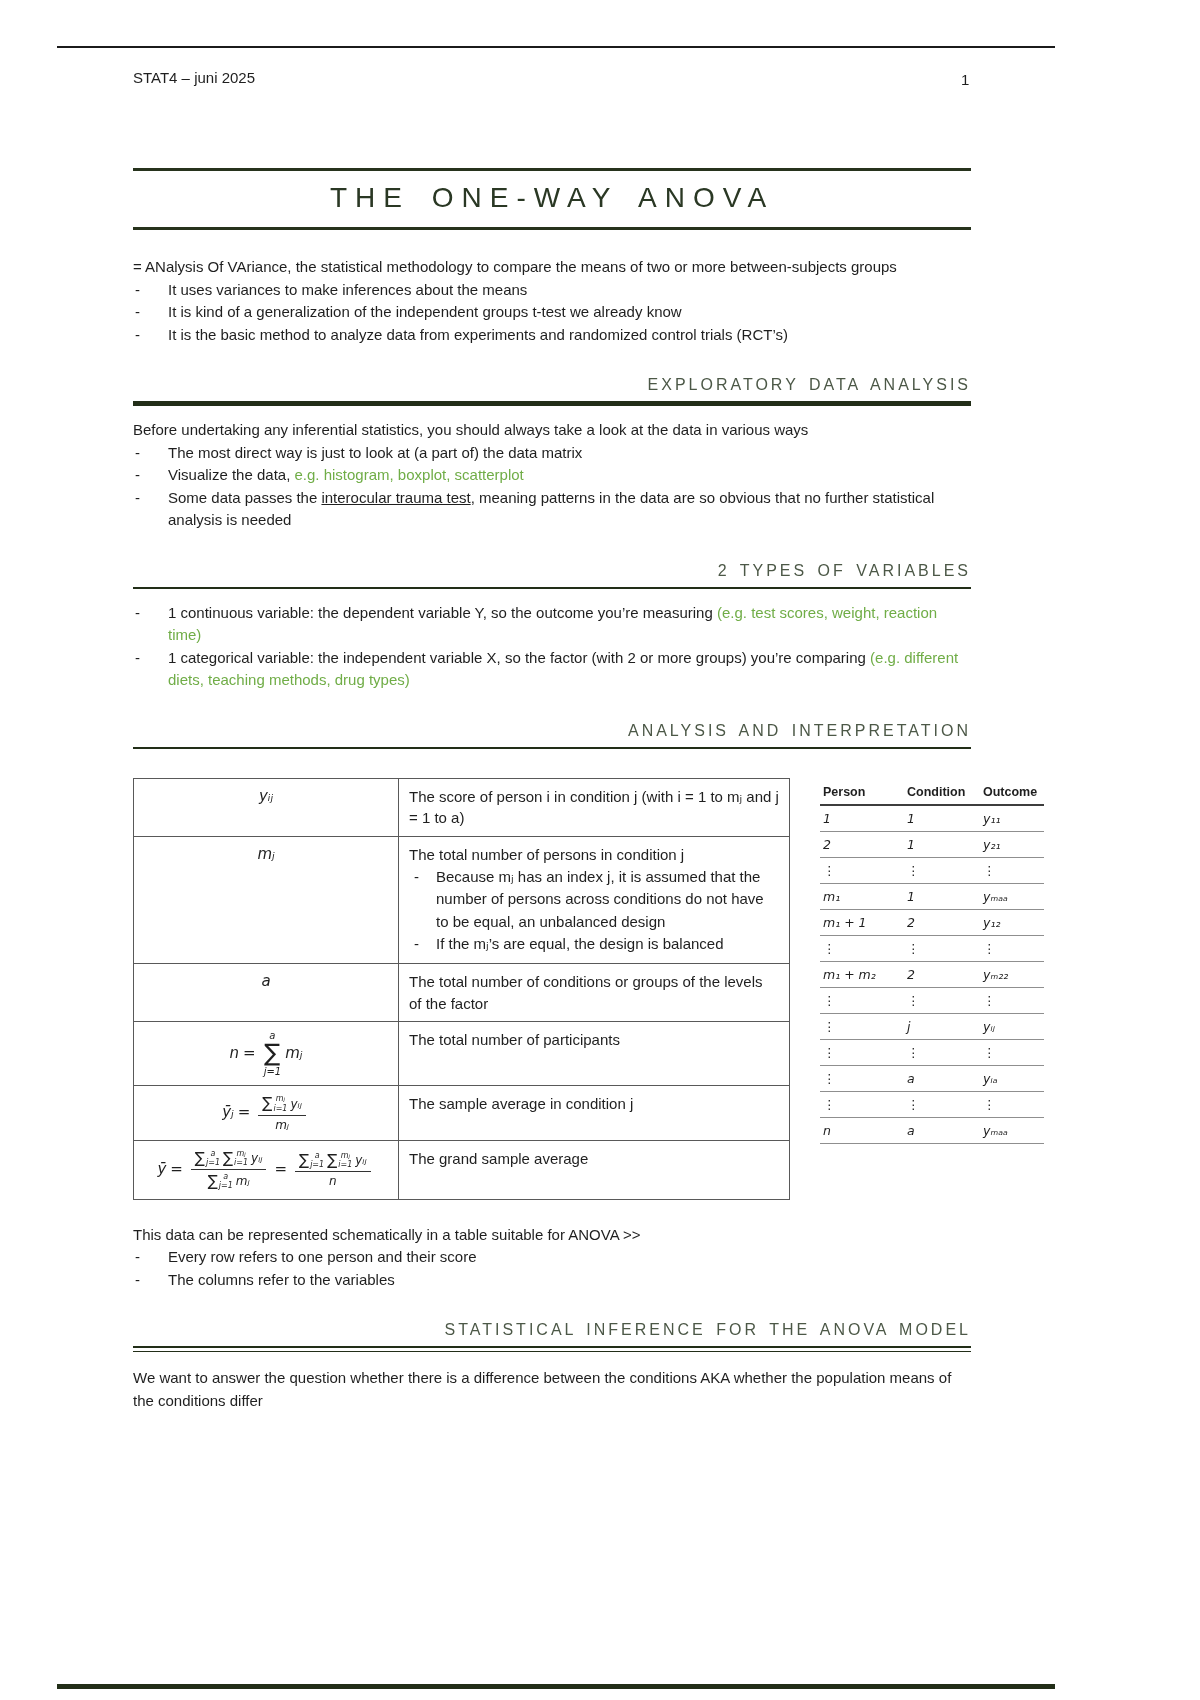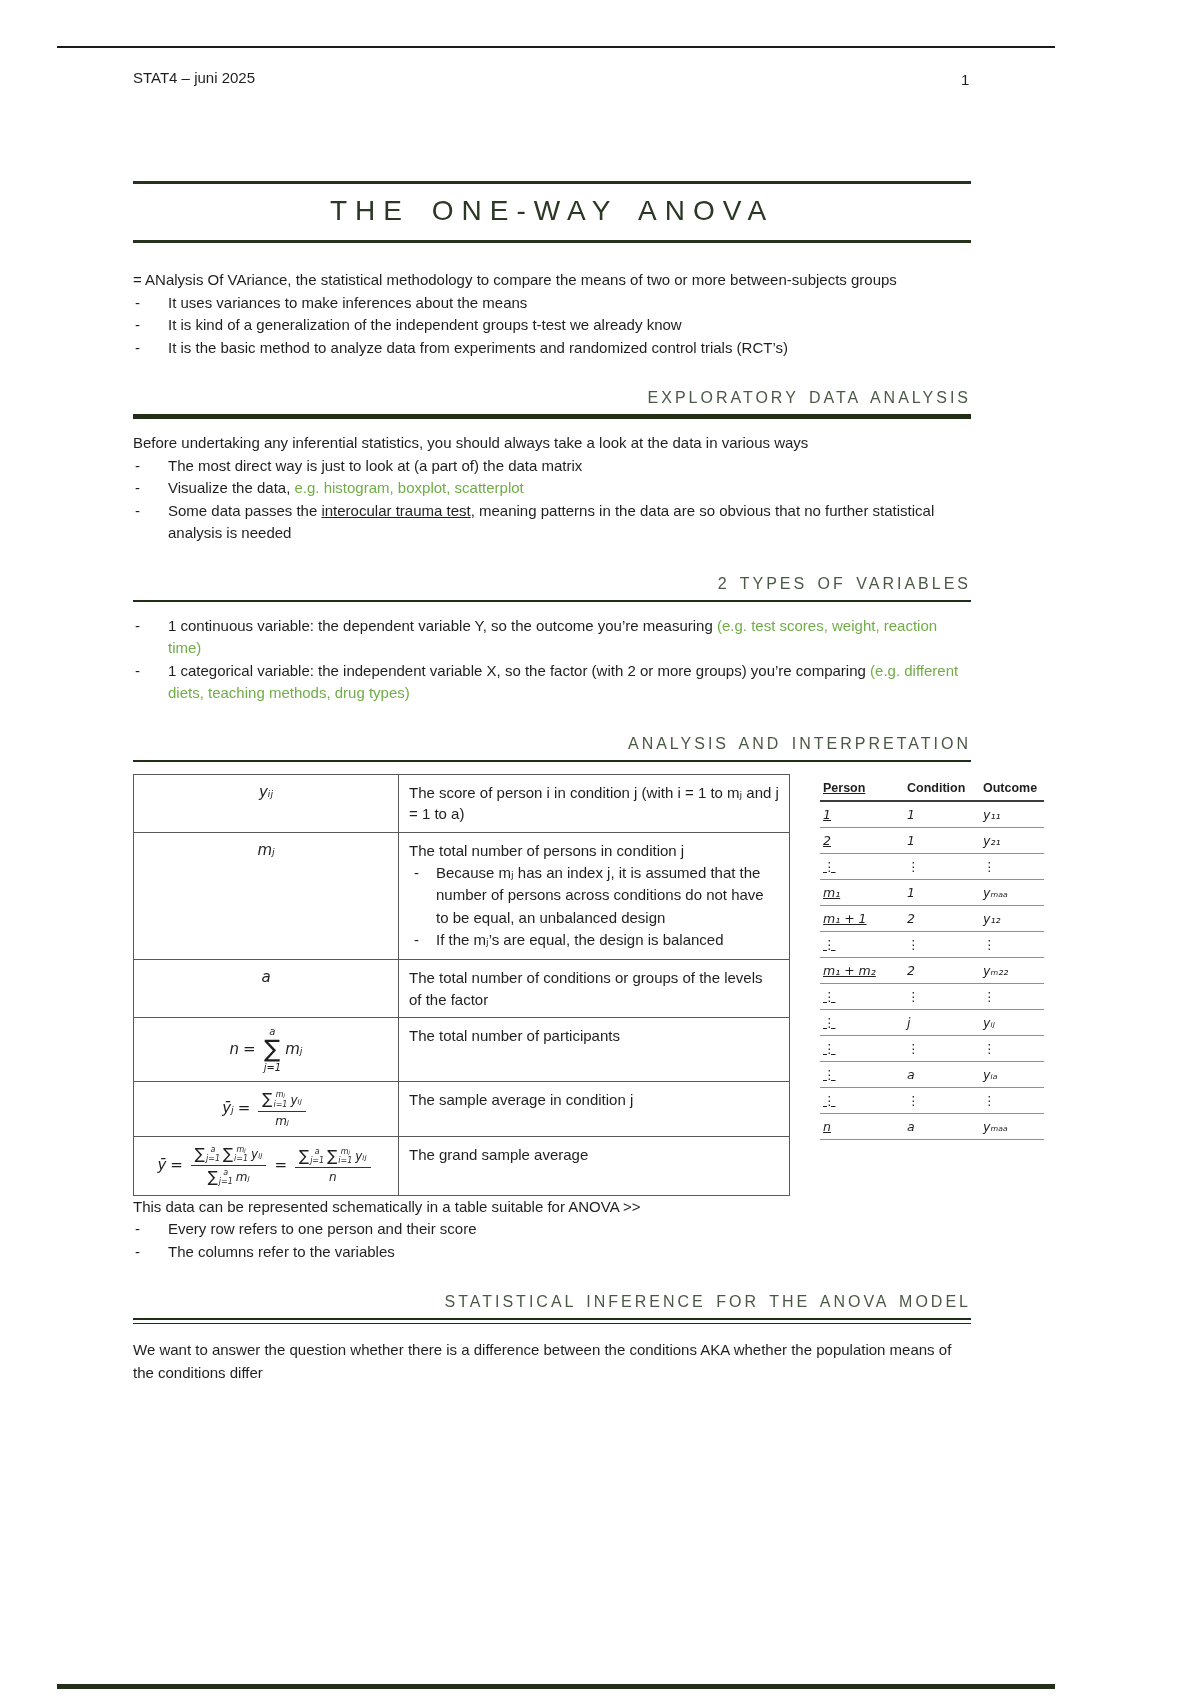--- a/index.html
+++ b/index.html
@@ -11,42 +11,42 @@
     position: relative;
     font-size: 15px;
   }
   .page { position: absolute; inset: 0; width: 1200px; height: 1700px; background: #fff; overflow: hidden; }
 
   .top-rule { position: absolute; left: 57px; top: 46px; width: 998px; height: 2px; background: #1b1b1b; }
   .bottom-rule { position: absolute; left: 57px; top: 1684px; width: 998px; height: 5px; background: #222e18; }
   .header-left { position: absolute; left: 133px; top: 69px; font-size: 15px; color: #1f1f1f; }
   .page-number { position: absolute; left: 961px; top: 71px; font-size: 15px; color: #1f1f1f; }
 
-  .content { position: absolute; left: 133px; top: 181px; width: 838px; }
+  .content { position: absolute; left: 133px; top: 168px; width: 838px; }
 
   .title-block { border-top: 3px solid #27331d; border-bottom: 3px solid #27331d; padding: 11px 0 13px; text-align: center; }
   .doc-title { font-size: 28px; letter-spacing: 8px; word-spacing: 6px; color: #2a3824; }
 
   .para { line-height: 1.5; }
   .mt-lead { margin-top: 26px; }
 
   .bullet { display: flex; line-height: 1.5; }
   .dash { width: 35px; flex: none; padding-left: 2px; }
   .btext { flex: 1; }
   .green { color: #70AD47; }
   .u { text-decoration: underline; }
 
   .sec { margin-top: 30px; text-align: right; font-size: 16px; letter-spacing: 3px; word-spacing: 3px; color: #4c5847; }
   .rule-thick { height: 5px; background: #222e18; margin-top: 7px; }
   .rule-thin { height: 2px; background: #222e18; margin-top: 7px; }
   .rule-double { height: 6px; border-top: 2px solid #222e18; border-bottom: 1px solid #222e18; margin-top: 7px; }
   .after-rule { margin-top: 13px; }
 
   
-  .notation-row { position: relative; margin-top: 12px; }
+  .notation-row { position: relative; margin-top: 29px; }
   .ntable { width: 657px; border: 1px solid #595959; }
   .nrow { display: flex; border-bottom: 1px solid #595959; }
   .nrow:last-child { border-bottom: none; }
   .ncell-sym { width: 265px; flex: none; border-right: 1px solid #595959; padding: 8px 8px; text-align: center; }
   .ncell-desc { flex: 1; padding: 7px 10px; line-height: 1.45; }
   .sub .dash { width: 27px; padding-left: 5px; }
 
   .math { font-family: "DejaVu Sans", sans-serif; font-style: italic; }
   .sym { font-size: 15px; }
   .eq { margin: 0 4px; font-style: normal; }
@@ -61,21 +61,21 @@
   .tsum { display: inline-flex; align-items: center; margin-right: 3px; }
   .tsum .sg { font-size: 15px; font-style: normal; font-family: "DejaVu Sans", sans-serif; line-height: 1; }
   .tlims { display: inline-flex; flex-direction: column; margin-left: 1px; }
   .tlims span { font-size: 8px; line-height: 1.15; font-family: "DejaVu Sans", sans-serif; font-style: italic; }
 
   
   .stable { position: absolute; left: 687px; top: 2px; width: 224px; font-size: 12.5px; }
   .srow { display: flex; border-bottom: 1px solid #8f8f8f; }
   .srow.head { border-bottom: 2px solid #3d3d3d; font-weight: bold; }
   .scell { padding: 5px 2px 5px 3px; }
-  .sc1 { width: 84px; text-decoration: underline; }
+  .sc1 { width: 84px; }
   .sc2 { width: 76px; }
   .sc3 { width: 64px; }
   .mathy { font-family: "DejaVu Sans", sans-serif; font-style: italic; }
   .srow.head .scell { font-family: "Liberation Sans", sans-serif; font-style: normal; }
 </style>
 </head>
 <body>
 
 <div class="page">
 
@@ -327,21 +327,21 @@
           </div>
         <div class="srow">
             <span class="scell sc1 mathy">n</span>
             <span class="scell sc2 mathy">a</span>
             <span class="scell sc3 mathy">yₘₐₐ</span>
           </div>
       </div>
 
     </div>
 
-    <div class="para" style="">This data can be represented schematically in a table suitable for ANOVA &gt;&gt;</div>
+    <div class="para" style="margin-top:24px;">This data can be represented schematically in a table suitable for ANOVA &gt;&gt;</div>
     <div class="bullet">
       <span class="dash">-</span>
       <span class="btext">Every row refers to one person and their score</span>
     </div>
     <div class="bullet">
       <span class="dash">-</span>
       <span class="btext">The columns refer to the variables</span>
     </div>
 
     <div class="sec">STATISTICAL INFERENCE FOR THE ANOVA MODEL</div>

